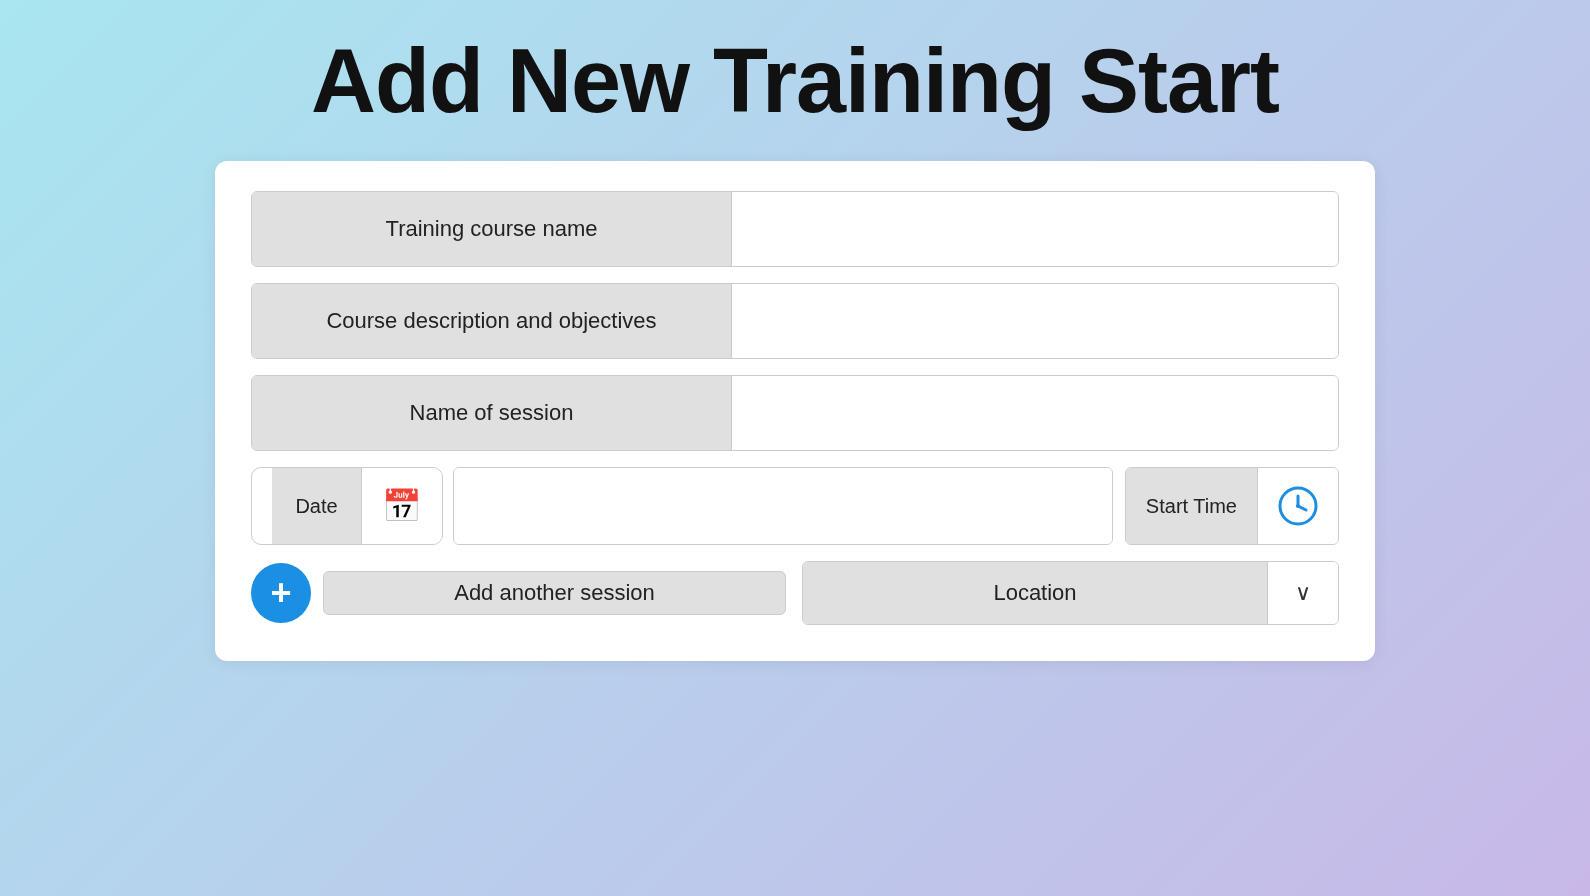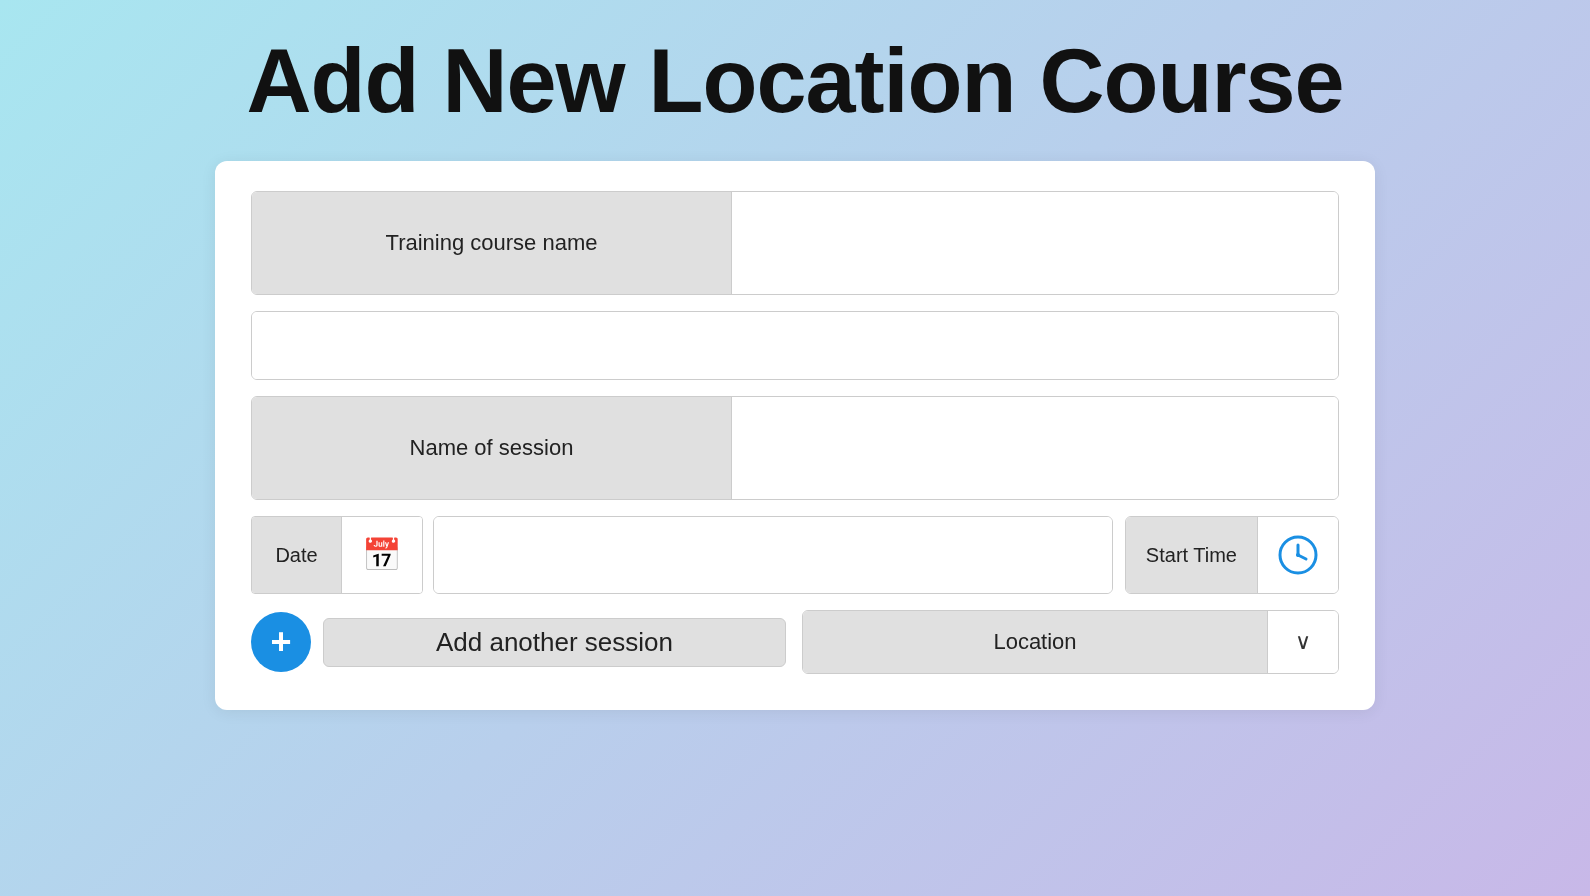--- a/index.html
+++ b/index.html
@@ -45,21 +45,21 @@
     .field-row {
       display: flex;
       width: 100%;
       border: 1.5px solid #ccc;
       border-radius: 6px;
       overflow: hidden;
     }
 
     .field-label {
       background: #e0e0e0;
-      padding: 38px 24px;
+      padding: 24px 24px;
       font-size: 22px;
       font-weight: 500;
       color: #222;
       width: 480px;
       min-width: 480px;
       display: flex;
       align-items: center;
       justify-content: center;
       font-family: Arial, sans-serif;
       border-right: 1.5px solid #ccc;
@@ -78,22 +78,23 @@
 
     .session-row {
       display: flex;
       gap: 12px;
       align-items: stretch;
     }
 
     .date-group {
       display: flex;
       border: 1.5px solid #ccc;
-      border-radius: 4px;
-      overflow: hidden;
+      border-radius: 10px;
+      overflow: hidden;
+      padding-left: 20px;
     }
 
     .date-label {
       background: #e0e0e0;
       padding: 18px 20px;
       font-size: 20px;
       font-weight: 500;
       color: #222;
       display: flex;
       align-items: center;
@@ -207,21 +208,21 @@
       cursor: pointer;
       flex-shrink: 0;
     }
 
     .add-session-label-box {
       flex: 1;
       border: 1.5px solid #ccc;
       border-radius: 6px;
       background: #e0e0e0;
       padding: 8px 24px;
-      font-size: 26px;
+      font-size: 22px;
       font-weight: 500;
       color: #222;
       display: flex;
       align-items: center;
       justify-content: center;
       font-family: Arial, sans-serif;
       cursor: pointer;
     }
 
     .trainees-group {
@@ -284,30 +285,31 @@
     }
 
     .right-section {
       display: flex;
       gap: 10px;
     }
   </style>
 </head>
 <body>
 
-<h1 class="page-title">Add New Location Course</h1>
+<h1 class="page-title">Add New Training Start</h1>
 
 <div class="form-card">
 
   <div class="field-row">
     <div class="field-label">Training course name</div>
     <input class="field-input" type="text" placeholder="" style="">
   </div>
 
   <div class="field-row">
+    <div class="field-label">Course description and objectives</div>
     <input class="field-input" type="text" placeholder="" style="">
   </div>
 
   <div class="field-row">
     <div class="field-label">Name of session</div>
     <input class="field-input" type="text" placeholder="" style="">
   </div>
 
   <div class="session-row">
 

